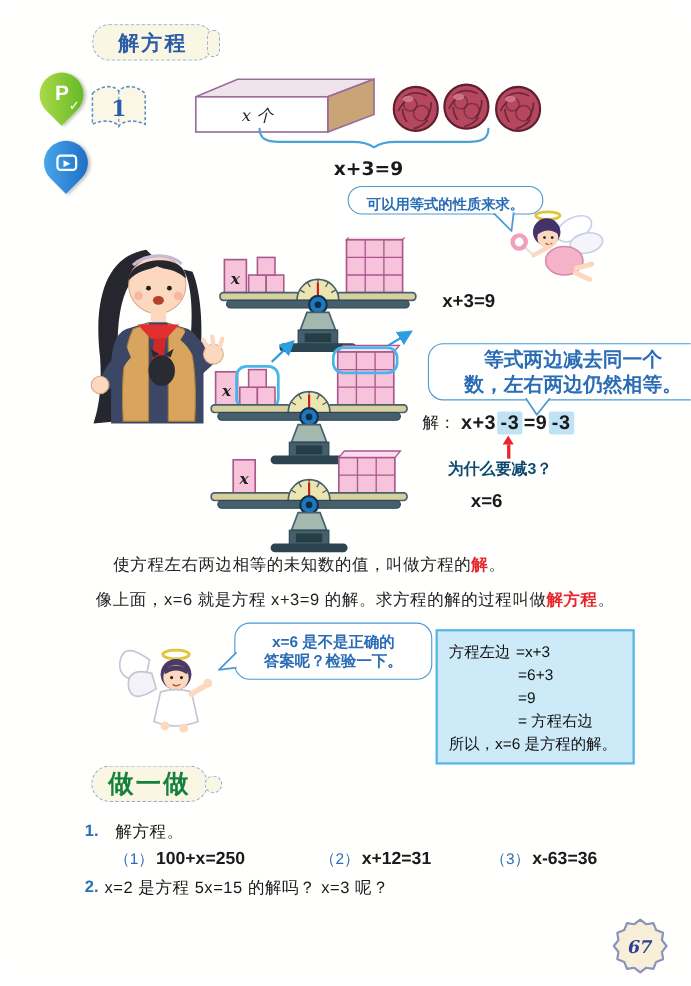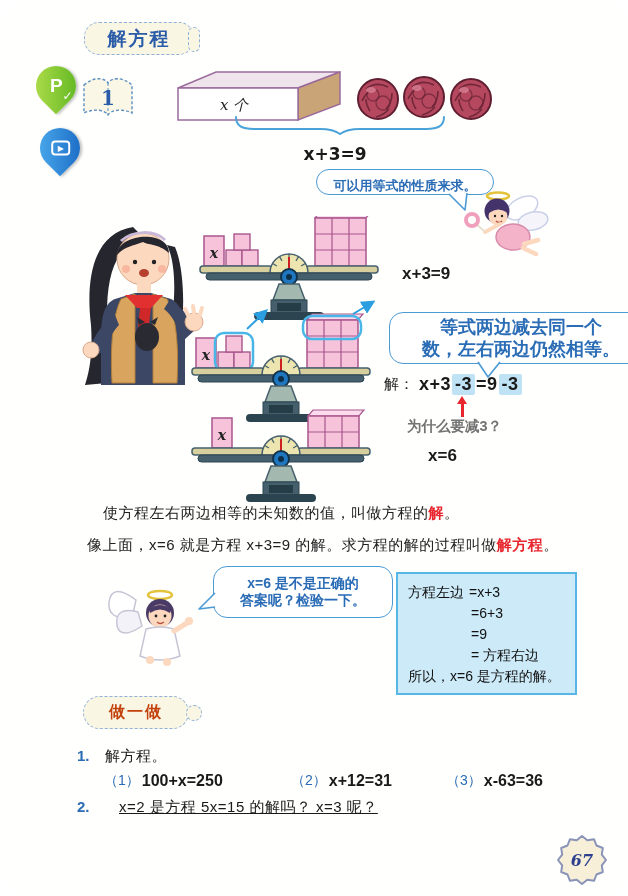--- a/index.html
+++ b/index.html
@@ -50,51 +50,51 @@
   .eq1{ left:402px; top:264px; font-size:17px; font-weight:600;}
   .solve-line{ left:384px; top:374px; font-size:18px; font-weight:600; letter-spacing:.5px;
     display:flex; align-items:center;}
   .solve-label{ font-size:15px; font-weight:400; margin-right:5px; letter-spacing:0;}
   .hl{ background:#bfe3f5; padding:0 3px; margin:0 1px; border-radius:2px;}
   .red-arrow{ left:455px; top:396px; width:14px; height:22px;}
   .red-arrow .head{ width:0; height:0; margin:0 auto;
     border-left:5px solid transparent; border-right:5px solid transparent;
     border-bottom:8px solid #e8262d;}
   .red-arrow .shaft{ width:3px; height:13px; background:#e8262d; margin:0 auto;}
-  .why-text{ left:407px; top:417px; color:#737373; font-size:14.5px; font-weight:bold;}
+  .why-text{ left:407px; top:417px; color:#0c4a6e; font-size:14.5px; font-weight:bold;}
   .result{ left:428px; top:446px; font-size:17px; font-weight:600;}
 
   
   .para{ font-size:15px; letter-spacing:.5px; color:#222;}
   .p1{ left:103px; top:504px; width:500px;}
   .p2{ left:87px; top:536px; width:530px;}
   .red-term{ color:#e8262d; font-weight:bold;}
 
   
   .verify-box{ left:396px; top:572px; width:181px; height:123px;
     background:#cdeaf8; border:2px solid #56b6e6; padding:8px 10px;
     font-size:14px; line-height:21px; color:#111;}
   .verify-row1{ display:flex; gap:5px;}
   .verify-step{ padding-left:63px;}
 
   
   .practice-banner{ left:83px; top:696px; display:flex; align-items:center;}
   .pill{ width:106px; height:33px; background:#faf6e4; border:1.6px dashed #8fb0d8;
     border-radius:17px; display:flex; align-items:center; justify-content:center;
-    font-size:16px; font-weight:bold; color:#c2410c; letter-spacing:2px;text-align:center;}
+    font-size:23px; font-weight:bold; color:#15803d; letter-spacing:2px;text-align:center;}
   .dot-circle{ width:16px; height:16px; border:1.4px dashed #8fb0d8; border-radius:50%;
     background:#faf6e4; margin-left:-3px;}
   .qnum{ color:#2a6cb5; font-weight:bold; font-size:15px;}
   .qtext{ font-size:15px; letter-spacing:.5px;}
   .q1-num{ left:77px; top:747px;} .q1-text{ left:105px; top:747px;}
   .item{ top:772px; font-size:15px; display:flex; align-items:center; gap:2px;}
   .item .inum{ color:#2a6cb5; font-size:14px;}
   .item .ieq{ font-size:16px; font-weight:600;}
   .it1{ left:104px;} .it2{ left:291px;} .it3{ left:446px;}
-  .q2-num{ left:77px; top:798px;} .q2-text{ left:119px; top:798px;text-decoration:underline;}
+  .q2-num{ left:77px; top:798px;} .q2-text{ left:95px; top:798px;}
 
   
   .page-badge{ left:556px; top:834px; width:52px; height:52px;font-style:italic;}
   .page-num{ position:absolute; left:0; top:0; width:52px; height:52px;
     display:flex; align-items:center; justify-content:center;
     font-size:16px; font-weight:bold; color:#2d3f8f; font-family:"DejaVu Serif",serif;}
 </style>
 </head>
 <body>
 

